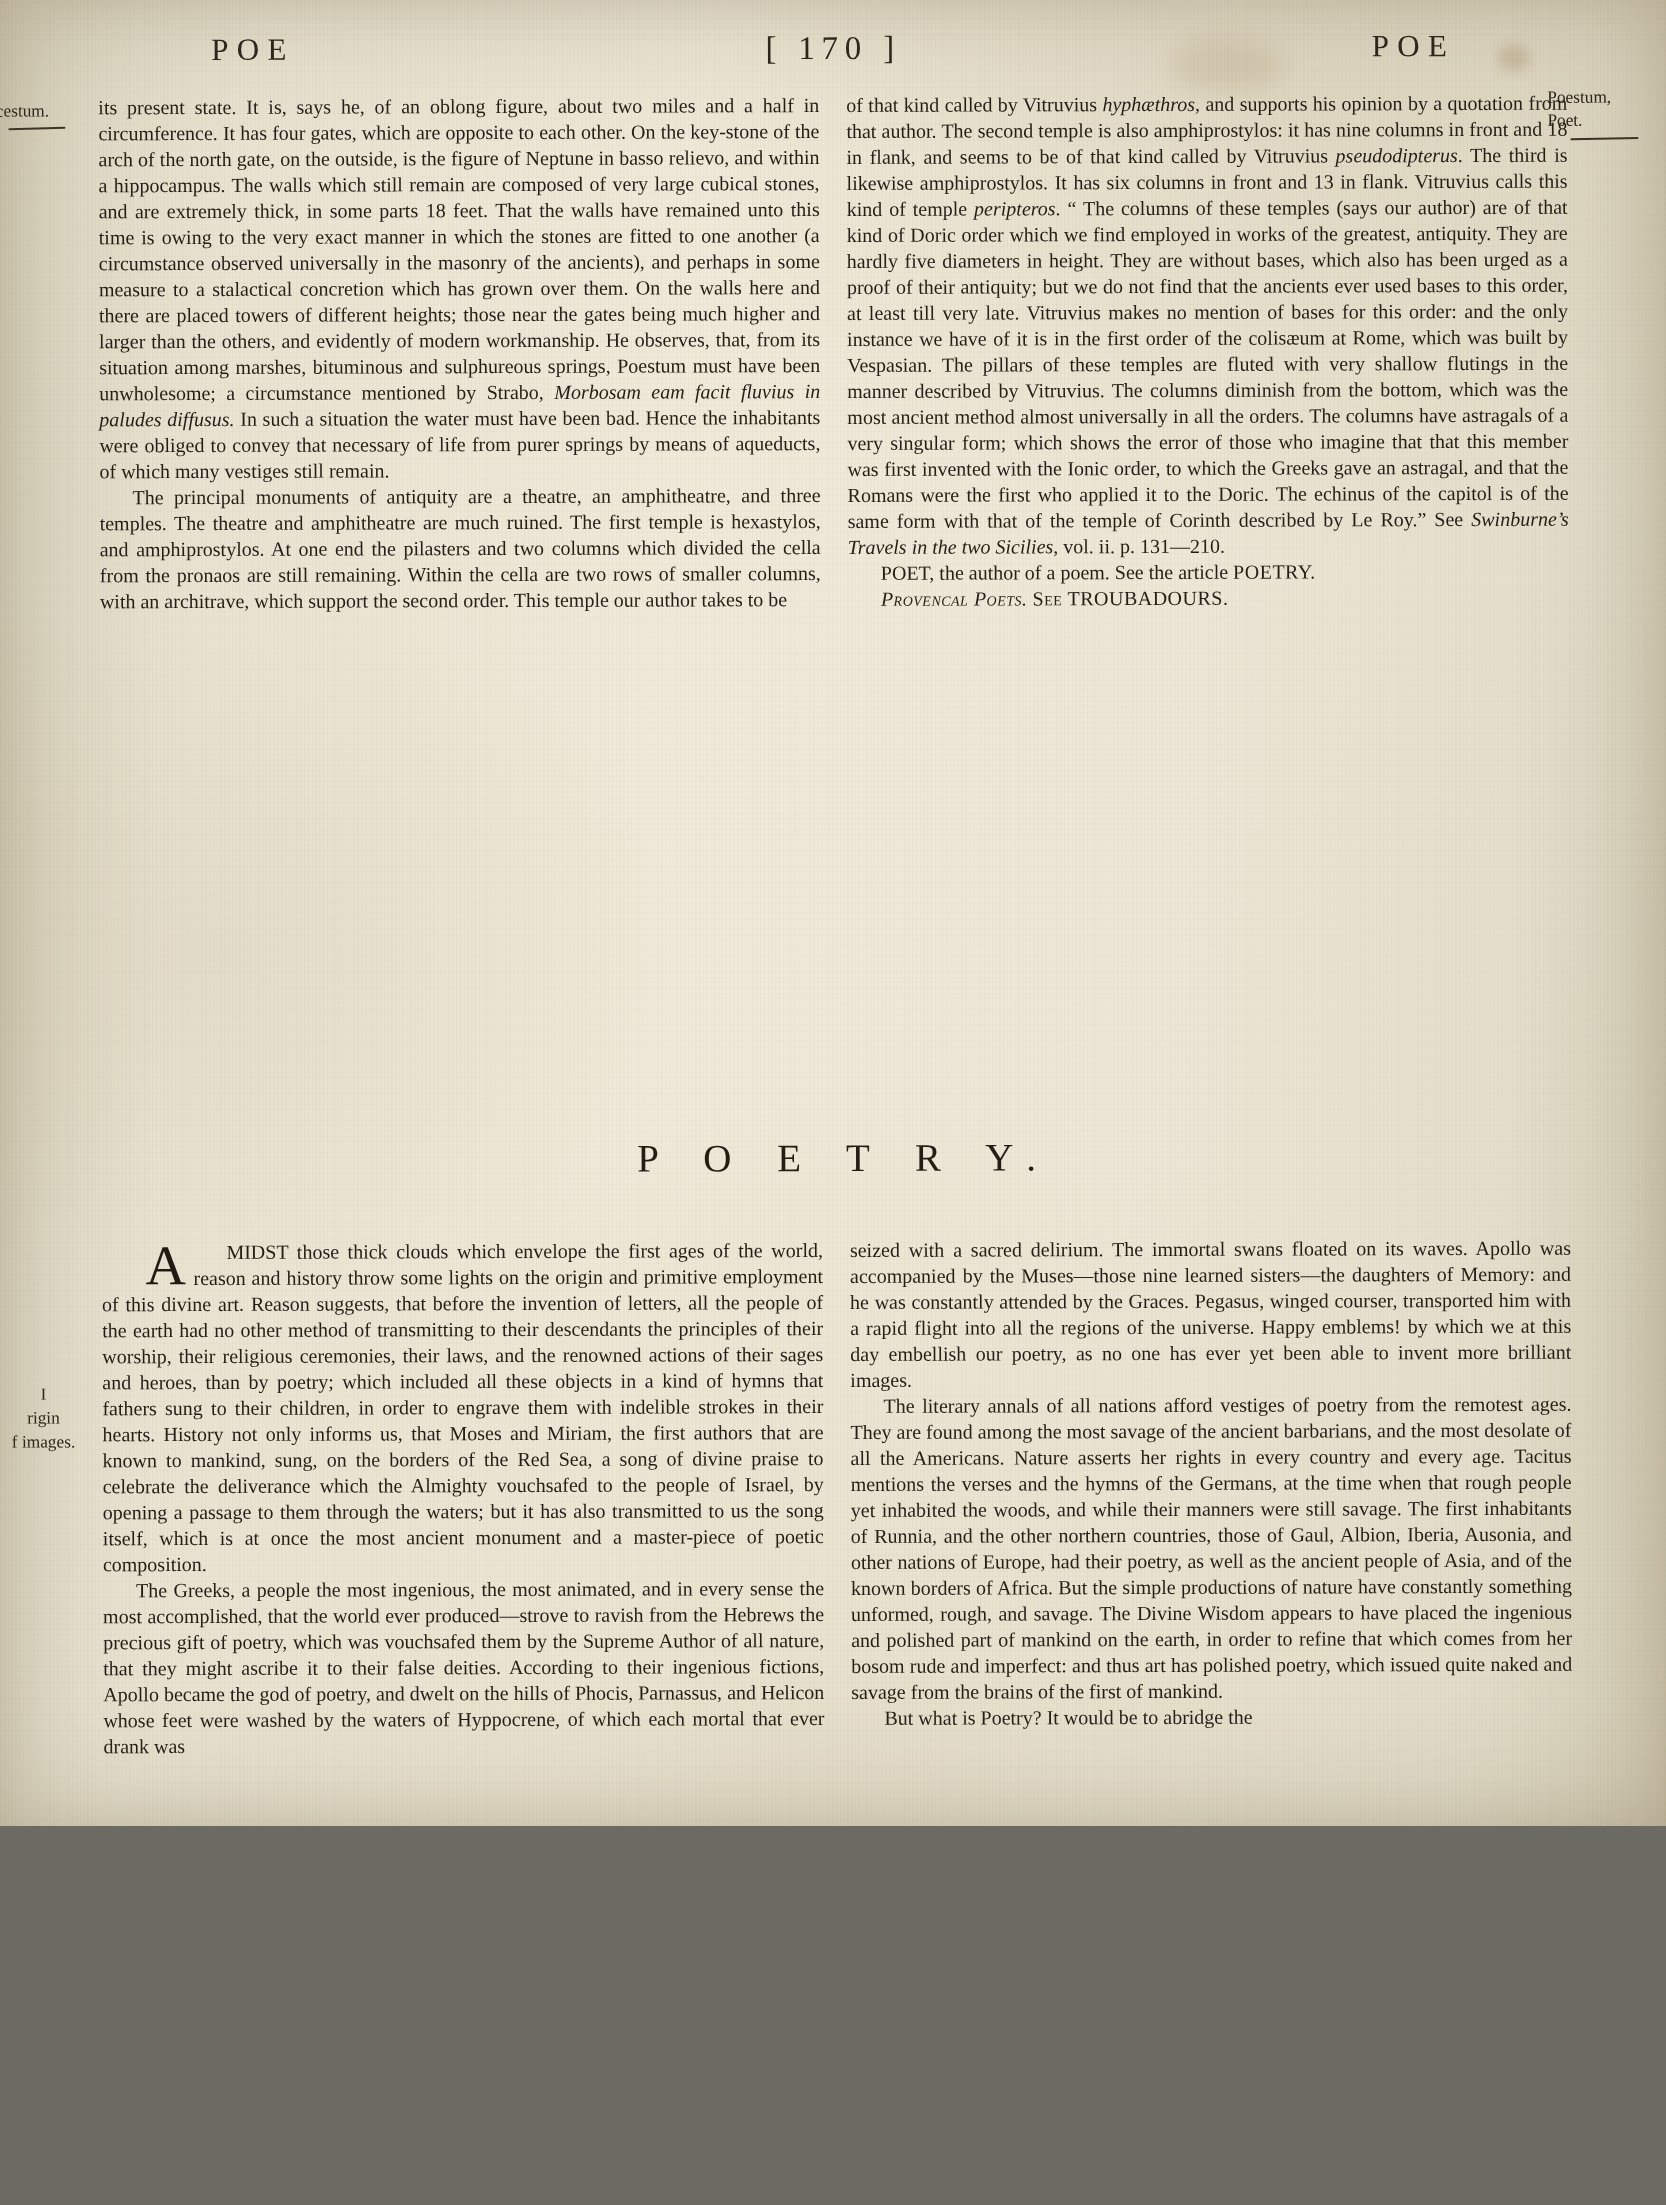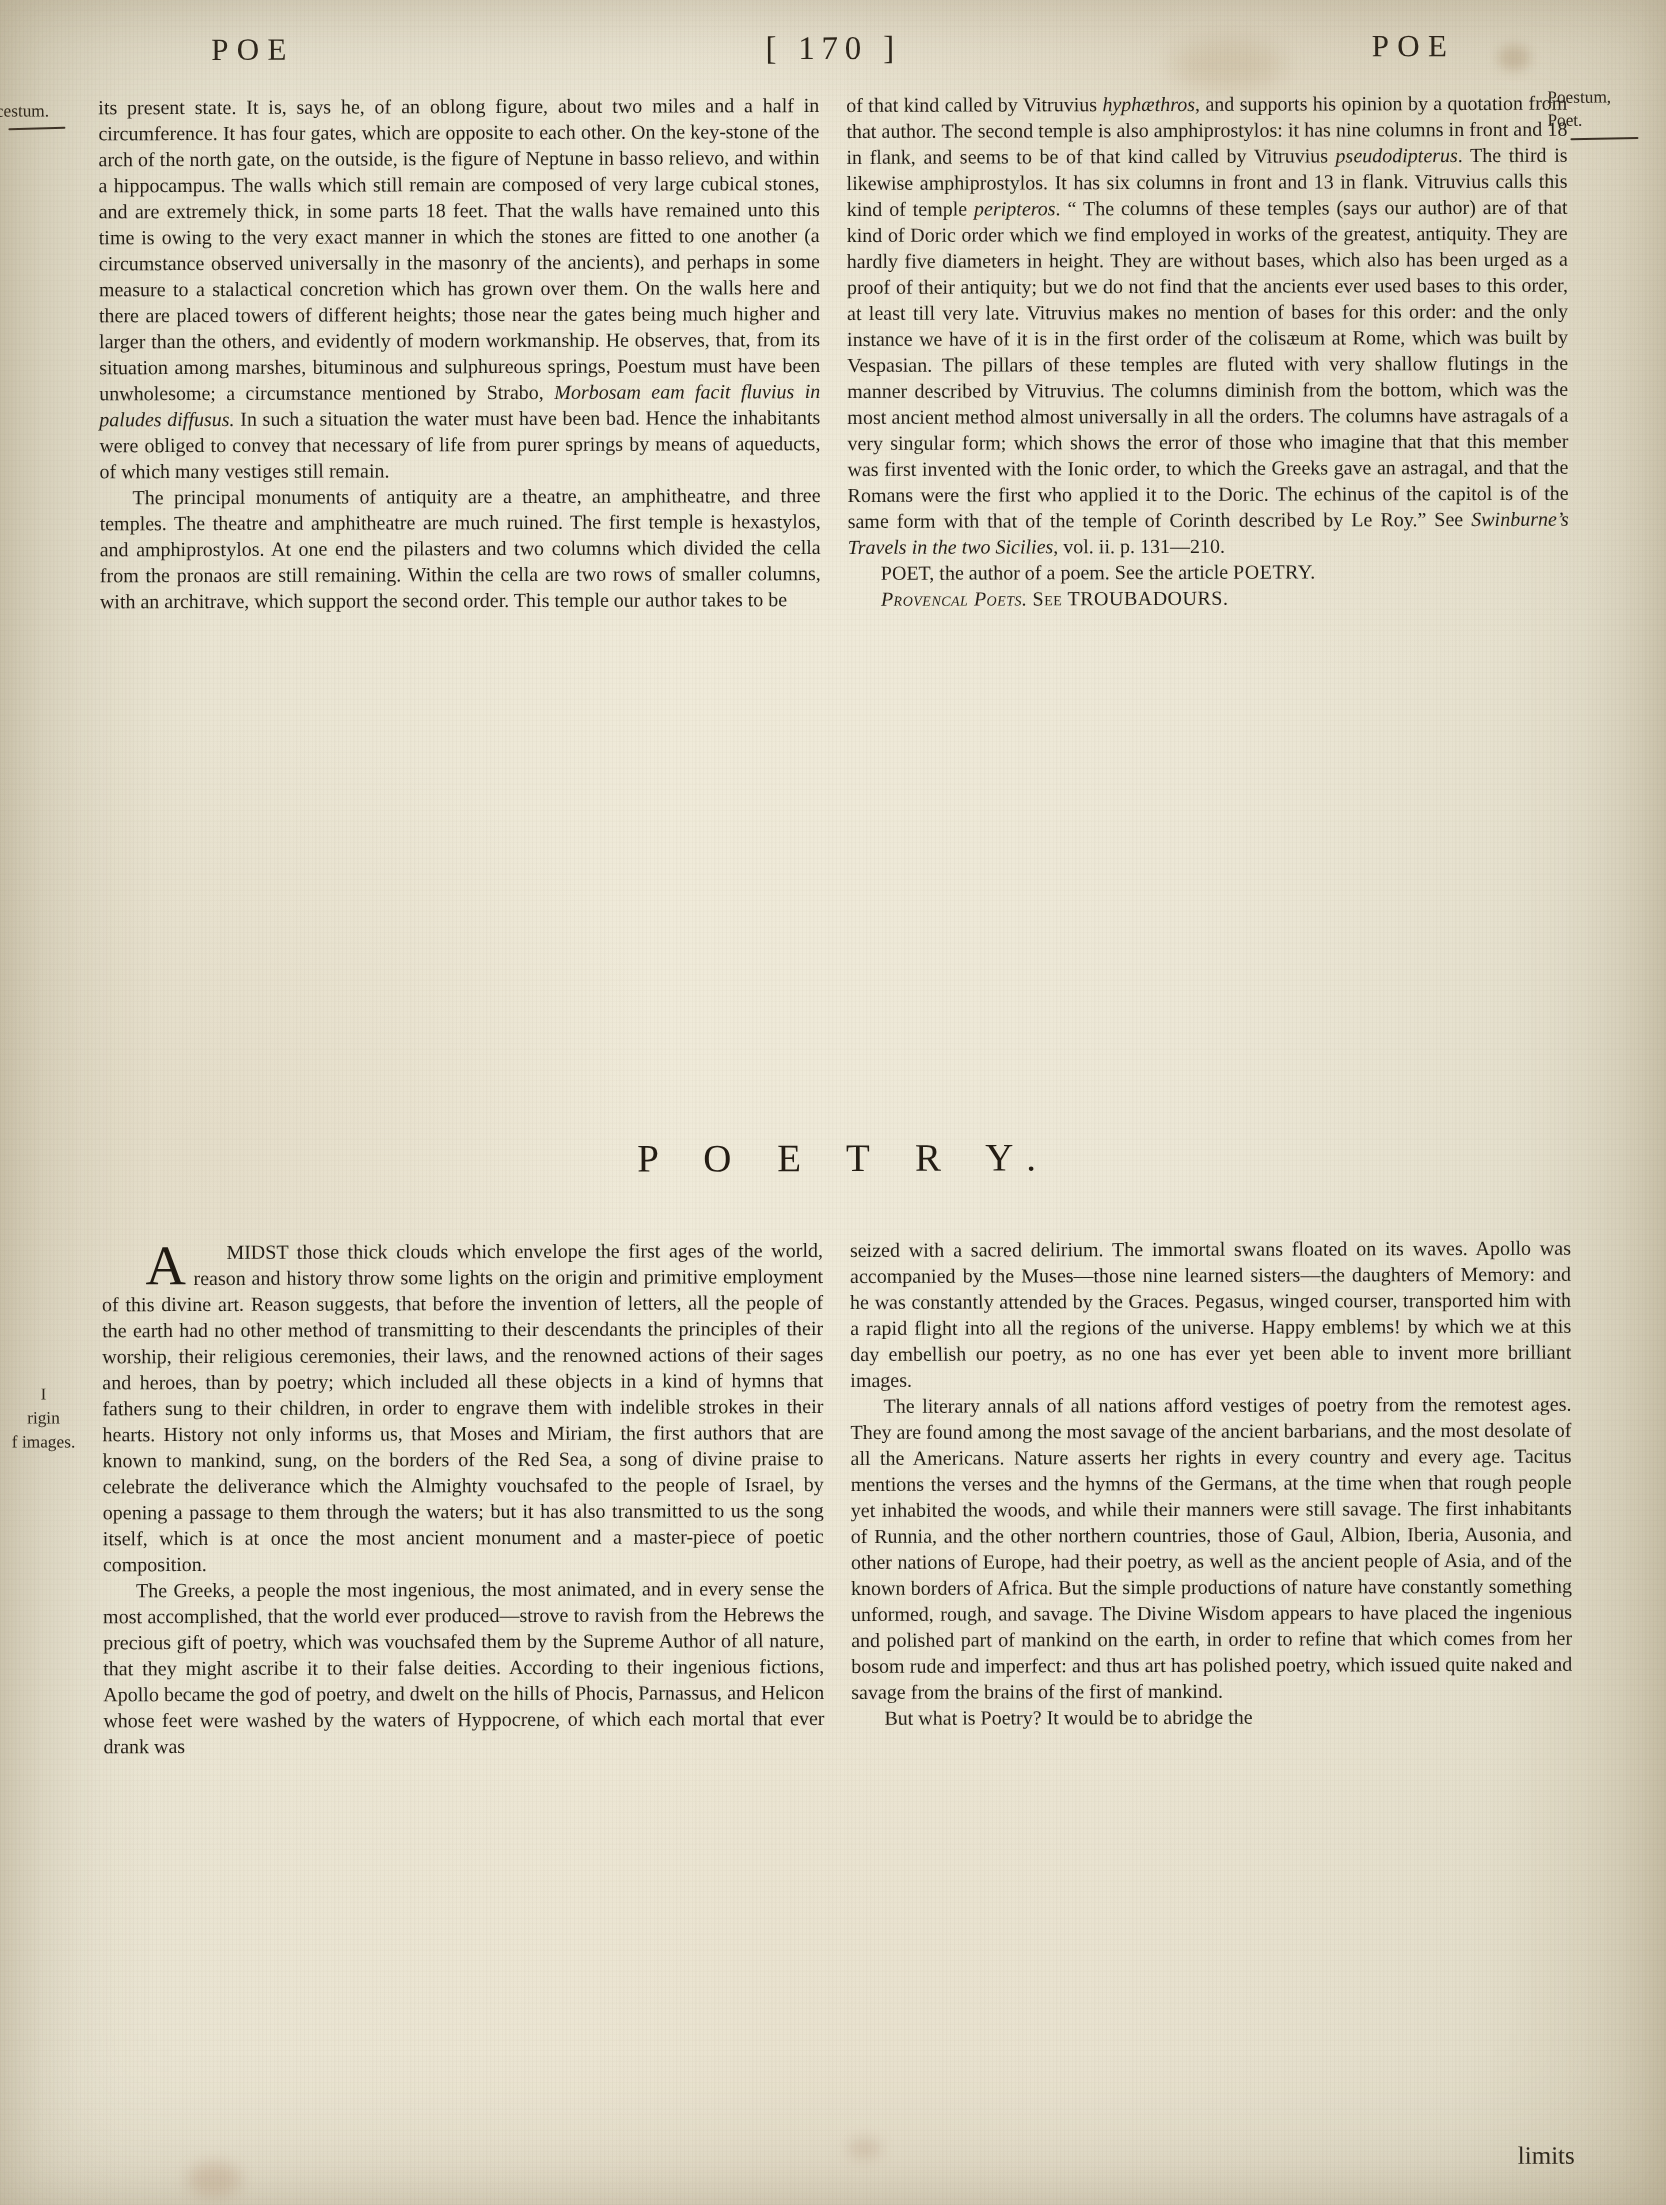--- a/index.html
+++ b/index.html
@@ -3,21 +3,21 @@
 <meta charset="utf-8">
 <style>
   html, body {
     margin: 0;
     padding: 0;
     background: #6b6b63;
   }
   .page {
     position: relative;
     width: 1666px;
-    height: 2205px;
+    height: 1826px;
     background:
       radial-gradient(ellipse 60% 40% at 78% 6%, rgba(190,170,135,0.20), rgba(0,0,0,0) 62%),
       radial-gradient(ellipse 45% 30% at 12% 52%, rgba(196,178,146,0.16), rgba(0,0,0,0) 65%),
       radial-gradient(ellipse 70% 50% at 50% 95%, rgba(205,190,160,0.18), rgba(0,0,0,0) 70%),
       linear-gradient(95deg, #ddd7c2 0%, #e9e4d2 14%, #efead9 40%, #ece7d6 68%, #e4dfcc 88%, #d8d1ba 100%);
     overflow: hidden;
     font-family: "Liberation Serif", "DejaVu Serif", serif;
     color: #231d15;
   }
   

